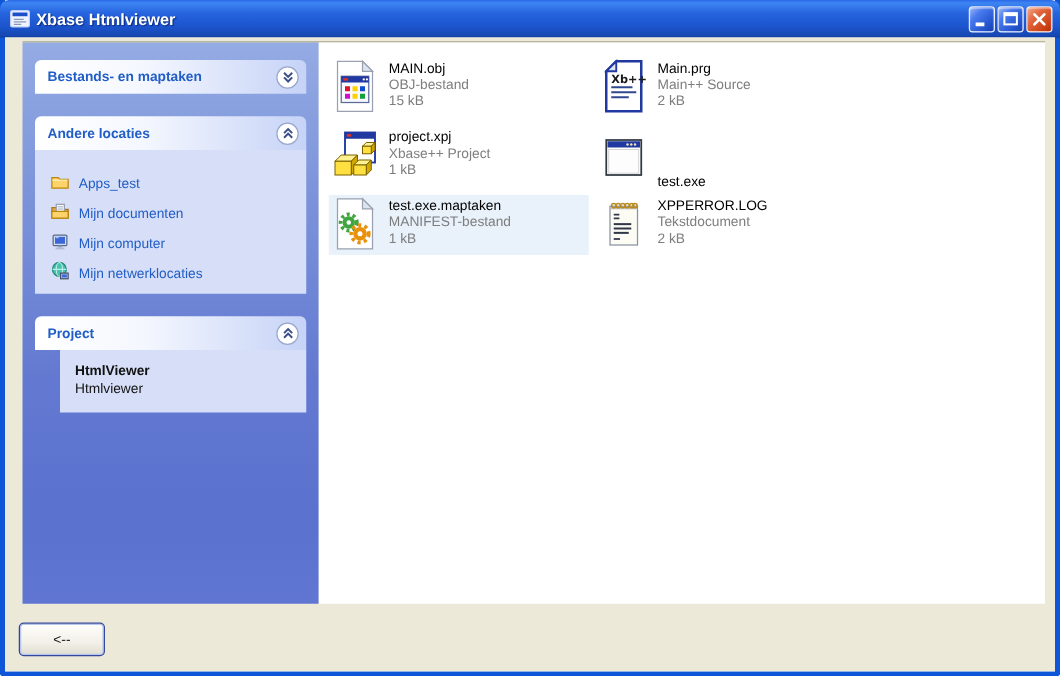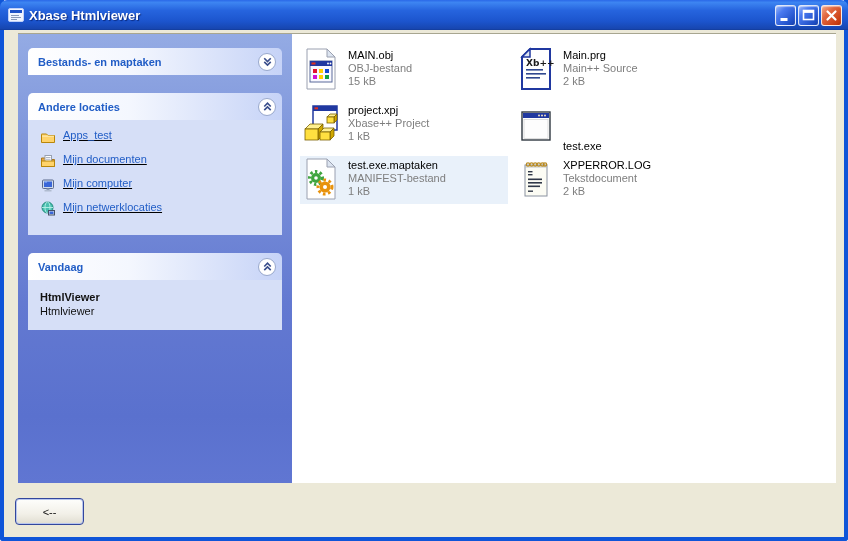--- a/index.html
+++ b/index.html
@@ -24,35 +24,35 @@
   .cbtn.blue{background:linear-gradient(135deg,#9CB8F8 0%,#4A7AF0 30%,#2050C8 80%,#1840A8 100%);}
   .cbtn.red{background:linear-gradient(135deg,#F4A988 0%,#E2673F 35%,#C83C10 85%,#AC3008 100%);}
   .cbtn svg{width:17px;height:17px;}
 
   
   .winbody{position:absolute;top:30px;left:0;right:0;bottom:0;background:#ECE9D8;}
   .main{position:absolute;top:3px;left:14px;right:8px;bottom:54px;display:flex;
         border-top:1px solid #A8A690;}
 
   
-  .sidebar{width:274px;flex:0 0 auto;padding:14px 10px 0 10px;
+  .sidebar{width:237px;flex:0 0 auto;padding:14px 10px 0 10px;
            background:linear-gradient(180deg,#94ABE4 0%,#7E95DB 25%,#6379D1 60%,#5A71CE 85%,#6076D2 100%);}
   .panel{margin-bottom:18px;}
   .phead{height:27px;border-radius:5px 5px 0 0;display:flex;align-items:center;
          justify-content:space-between;padding:0 6px 0 10px;cursor:pointer;
          background:linear-gradient(90deg,#FFFFFF 0%,#F4F7FE 40%,#C6D3F7 100%);}
   .phead .ptitle{color:#215DC6;font-weight:bold;font-size:11px;}
   .chev{width:18px;height:18px;border-radius:50%;background:#fff;border:1px solid #98A8CC;
         display:flex;align-items:center;justify-content:center;cursor:pointer;padding:0;}
   .chev svg{width:13px;height:13px;}
   .pbody{background:#D6DFF7;padding:9px 6px 10px 12px;}
-  .sitem{display:flex;align-items:flex-start;gap:7px;height:24px;cursor:pointer;text-decoration:underline;}
+  .sitem{display:flex;align-items:flex-end;gap:7px;height:24px;cursor:pointer;}
   .sitem .slabel{color:#215DC6;}
   .sitem svg{width:16px;height:16px;flex:0 0 auto;}
-  .details-body{padding:10px 8px 12px 12px;color:#111;line-height:14px;}
+  .details-body{padding:10px 8px 12px 12px;color:#111;line-height:14px;margin-left:20px;}
   .dname{font-weight:bold;}
   .dmod{margin-top:9px;width:160px;}
 
   
   .filearea{flex:1;background:#FFFFFF;padding:12px 0 0 8px;
             display:grid;grid-template-columns:215px 215px;grid-auto-rows:48px;
             row-gap:7px;align-content:start;}
   .tile{display:flex;gap:9px;align-items:flex-start;cursor:pointer;padding:1px 3px;width:208px;}
   .tile.selected{background:#E9F1FA;}
   .tile .ficon{width:36px;height:44px;flex:0 0 auto;}
@@ -165,21 +165,21 @@
                 <rect x="8.5" y="9.5" width="6" height="4.5" fill="#D0DCEC" stroke="#445066"></rect>
                 <rect x="9.5" y="10.5" width="4" height="2.5" fill="#3A66D8"></rect>
               </svg>
               <span class="slabel">Mijn netwerklocaties</span>
             </div>
           </div>
         </div>
 
         <div class="panel">
           <div class="phead">
-            <span class="ptitle">Vandaag</span>
+            <span class="ptitle">Project</span>
             <button class="chev">
               <svg viewBox="0 0 16 16">
                 <polyline points="4,8 8,4 12,8" fill="none" stroke="#3A4E8C" stroke-width="2"></polyline>
                 <polyline points="4,12.5 8,8.5 12,12.5" fill="none" stroke="#3A4E8C" stroke-width="2"></polyline>
               </svg>
             </button>
           </div>
           <div class="pbody details-body">
             <div class="dname">HtmlViewer</div>
             <div>Htmlviewer</div>

